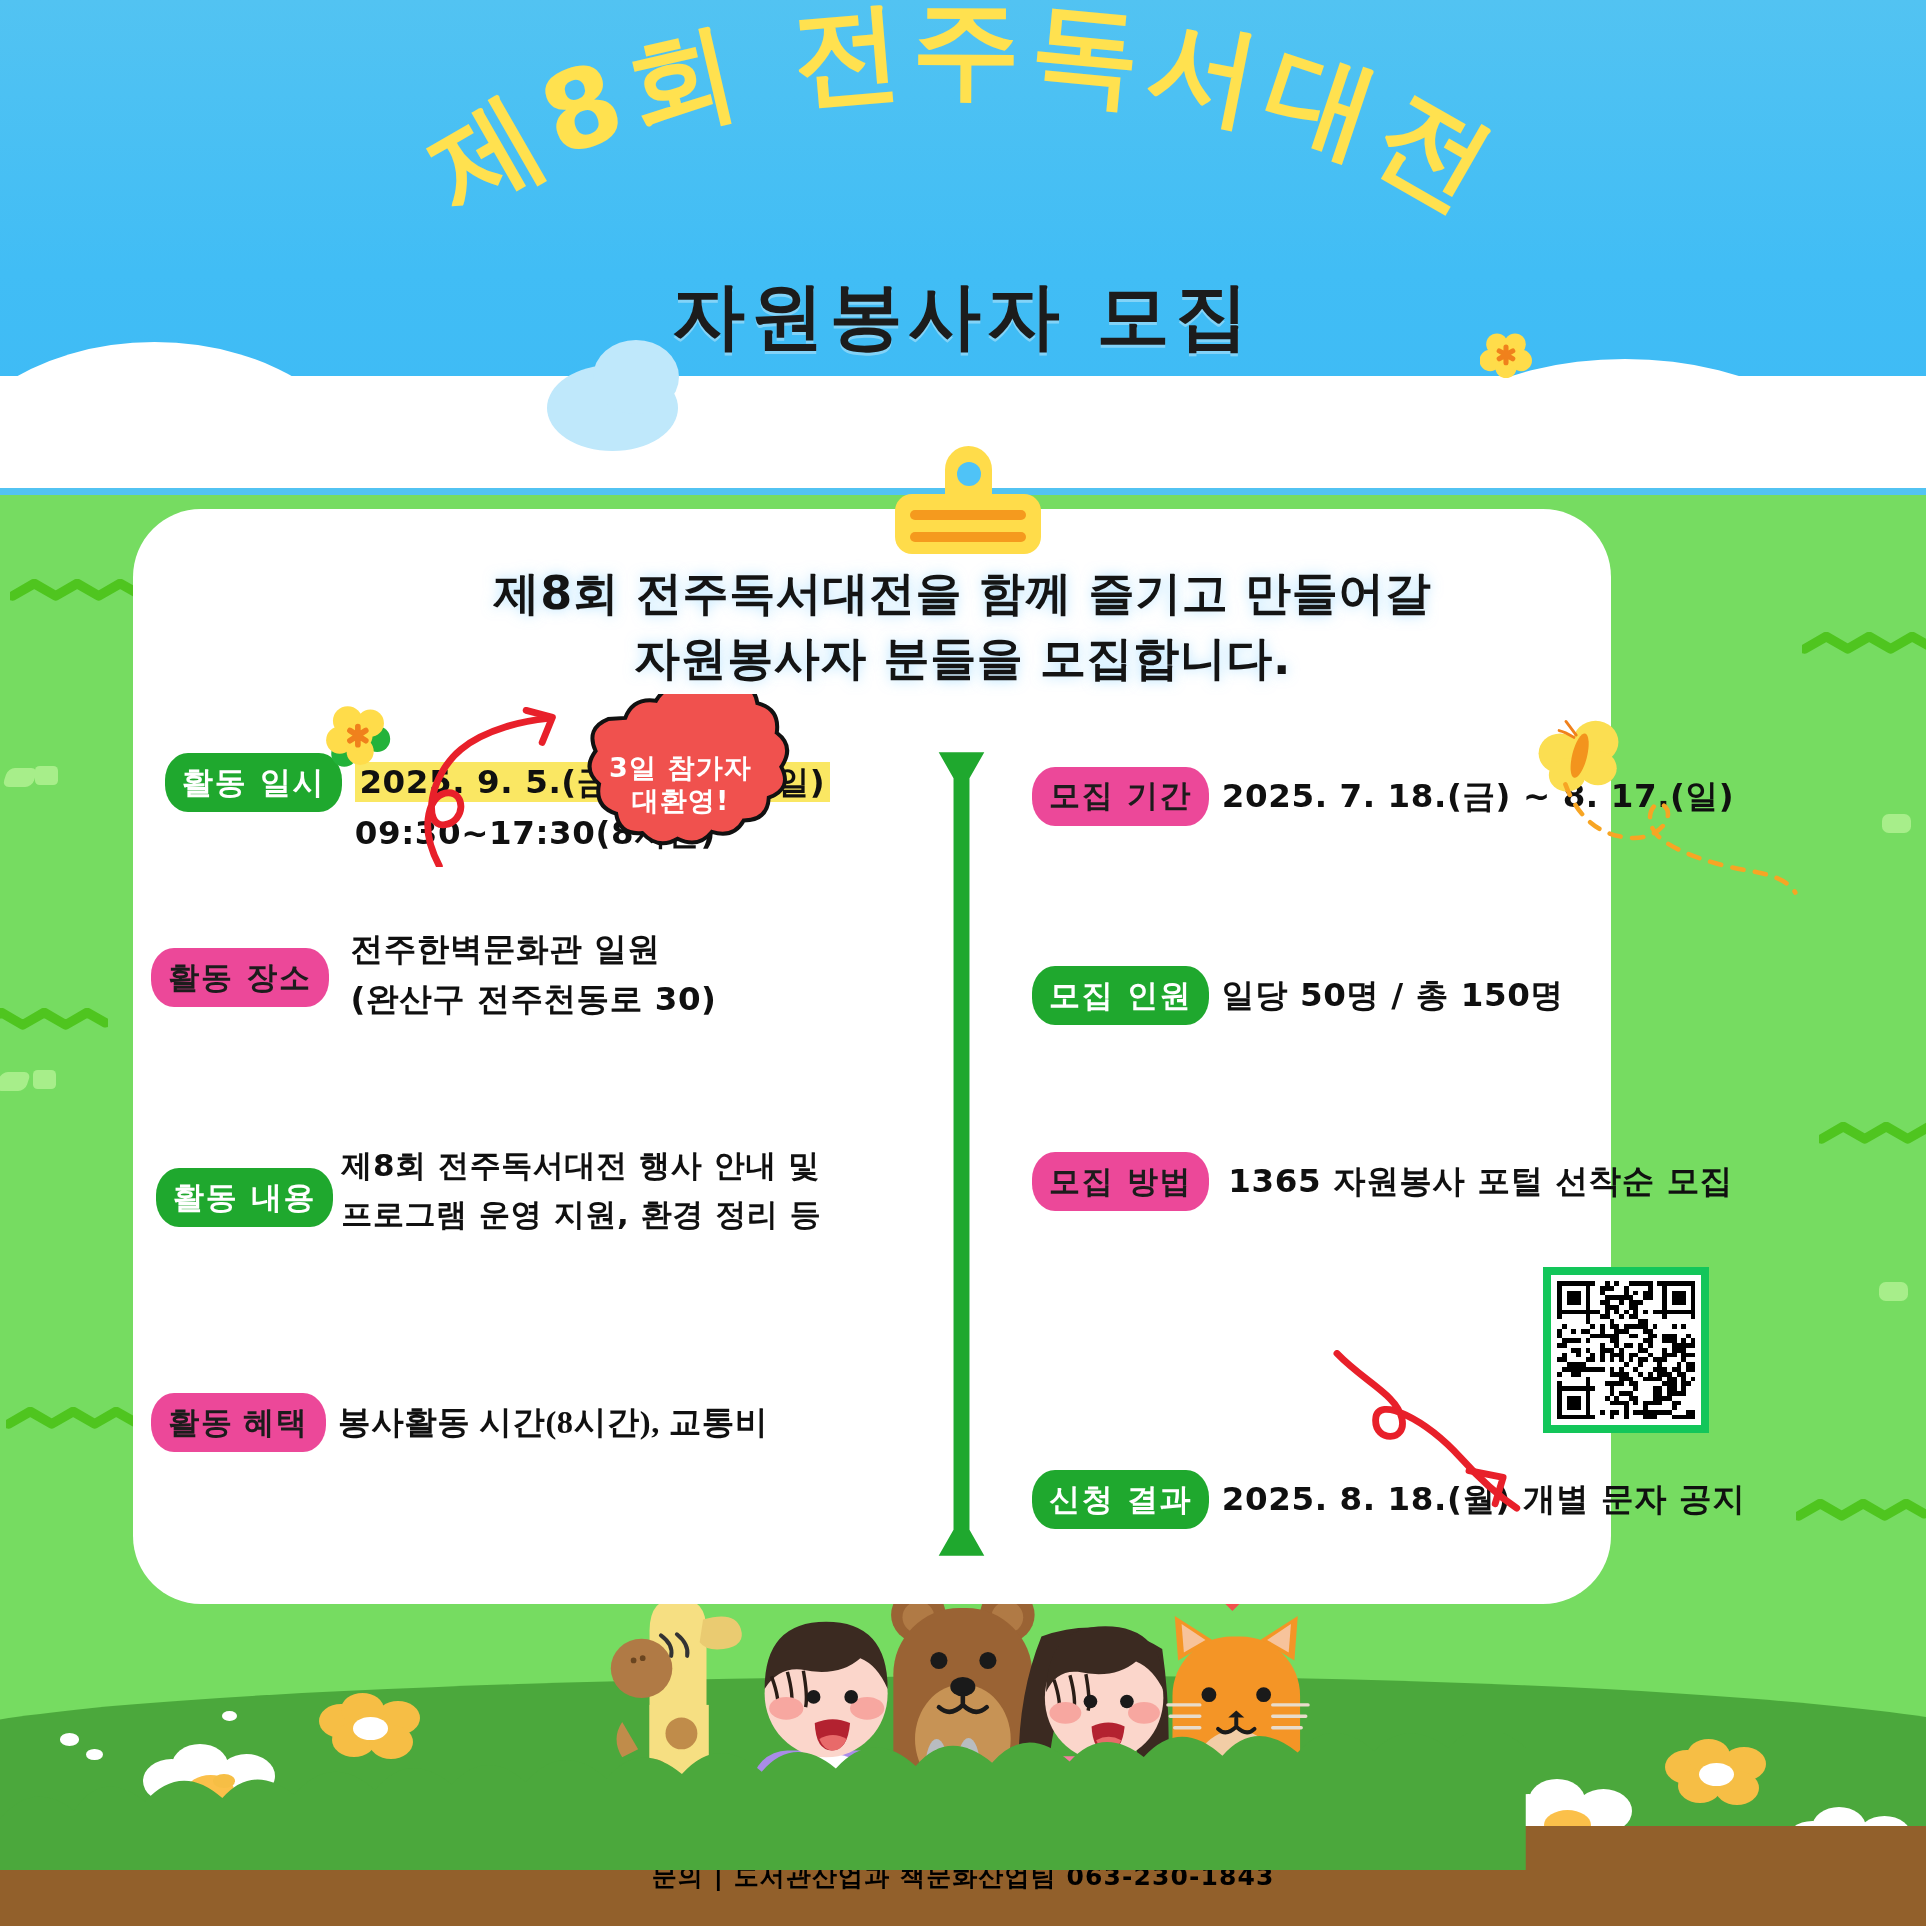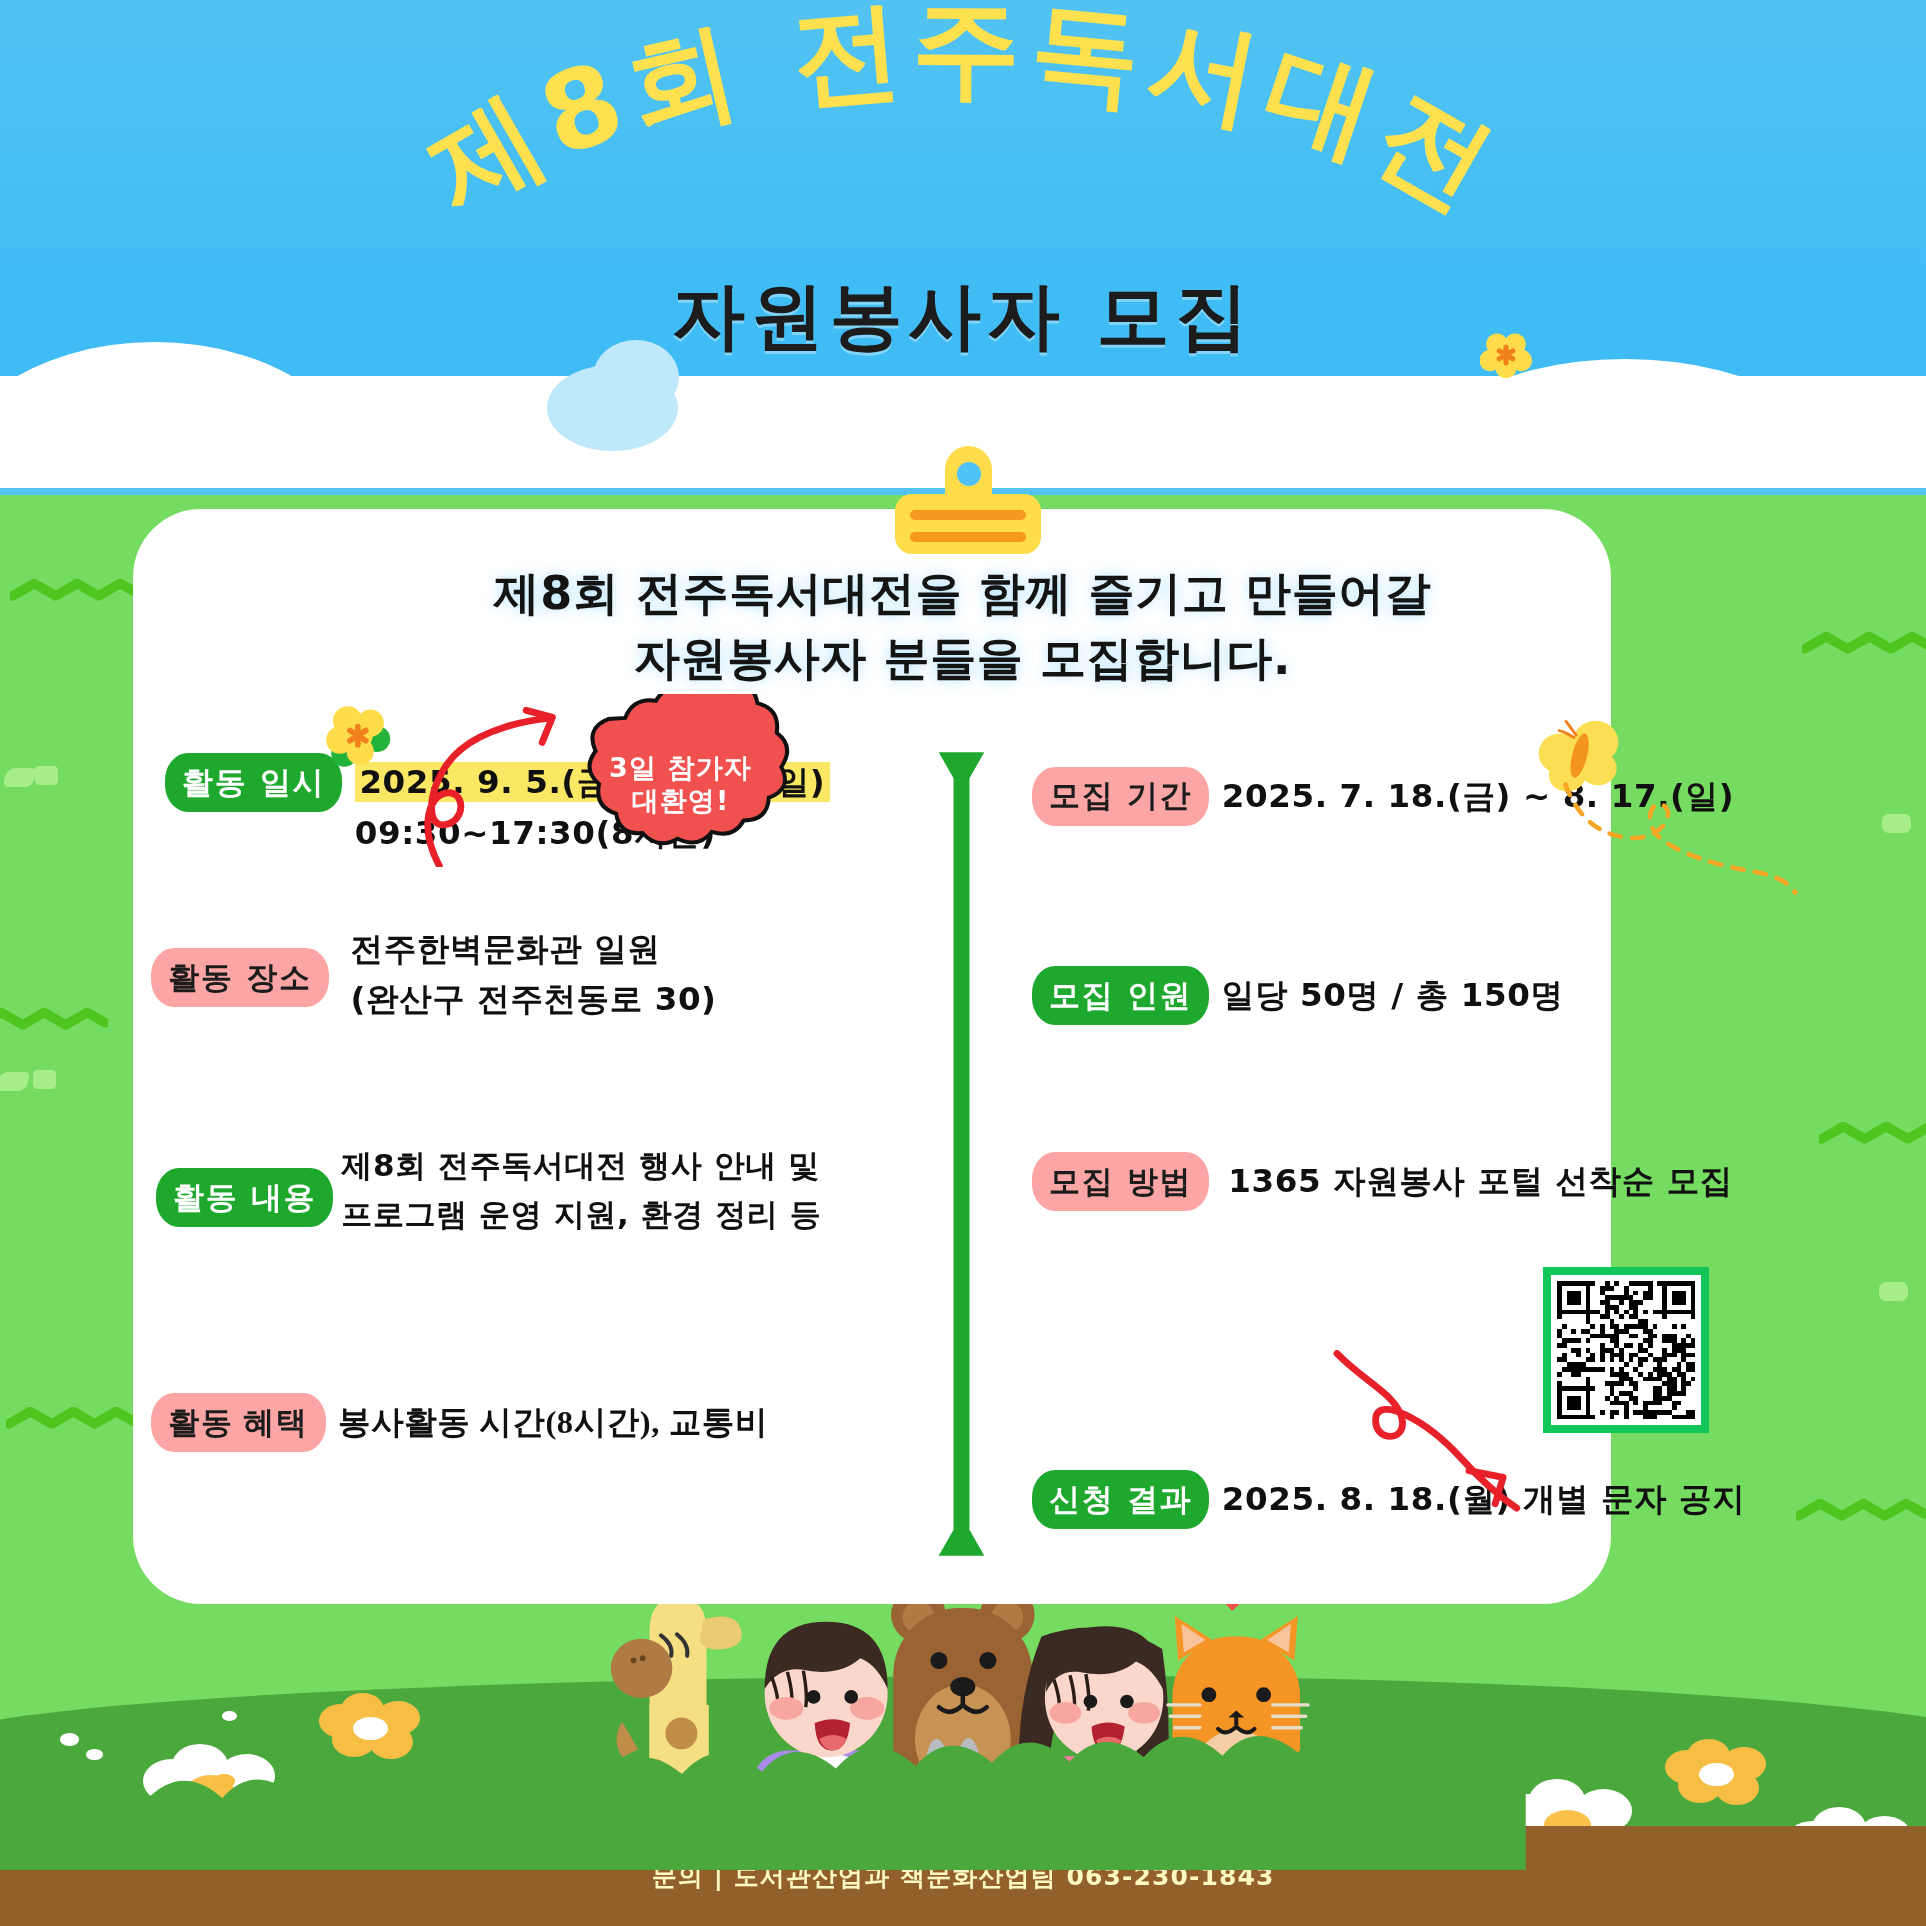--- a/index.html
+++ b/index.html
@@ -55,21 +55,21 @@
   .daisy.yellow .c { background:#FFFFFF; }
   .petalmini { position:absolute; background:#FFFFFF; border-radius:50%; }
   .petalmini.y { background:#F6BE45; }
 
   
   .footer {
     position:absolute; left:0; bottom:0; width:1926px; height:100px;
     background:#92602B; display:flex; align-items:center; justify-content:center;
   }
   .footer-text {
-    color:#fef9c3; font-size:25px; font-weight:bold; letter-spacing:1.1px;
+    color:#000000; font-size:25px; font-weight:bold; letter-spacing:1.1px;
     white-space:nowrap;
     text-align:right;
   }
 
   
   .arc-title { position:absolute; left:0; top:0; width:1926px; height:319px; }
   .arc-title svg { width:100%; height:100%; display:block; }
   .subtitle {
     position:absolute; left:0; top:268px; width:1926px; text-align:center;
     color:#1C1C1C; font-size:73px; font-weight:bold; letter-spacing:5.7px;
@@ -118,21 +118,21 @@
   .col.right { left:1032px; top:753px; width:798px; }
 
   .row { position:absolute; display:flex; align-items:flex-start; }
   .pill {
     flex:0 0 auto; display:flex; align-items:center; justify-content:center;
     height:59px; padding:0 17px; border-radius:23px/27px;
     color:#FFFFFF; font-weight:bold; font-size:31px; letter-spacing:1.7px;
     white-space:nowrap;
   }
   .pill.green  { background:#1FA82E; color:#FFFFFF; }
-  .pill.yellow { background:#fca5a5; color:#1C1C1C; }
+  .pill.yellow { background:#ec4899; color:#1C1C1C; }
 
   .val {
     color:#101010; font-weight:bold; font-size:32.5px; line-height:1.32;
     letter-spacing:0.6px; white-space:nowrap; padding-top:8px;
   }
   .val .hl {
     background:#FAE763; padding:1.1px 4.6px; display:inline-block; line-height:1.18;
   }
   .val .l2 { display:block; margin-top:8px; }
 

